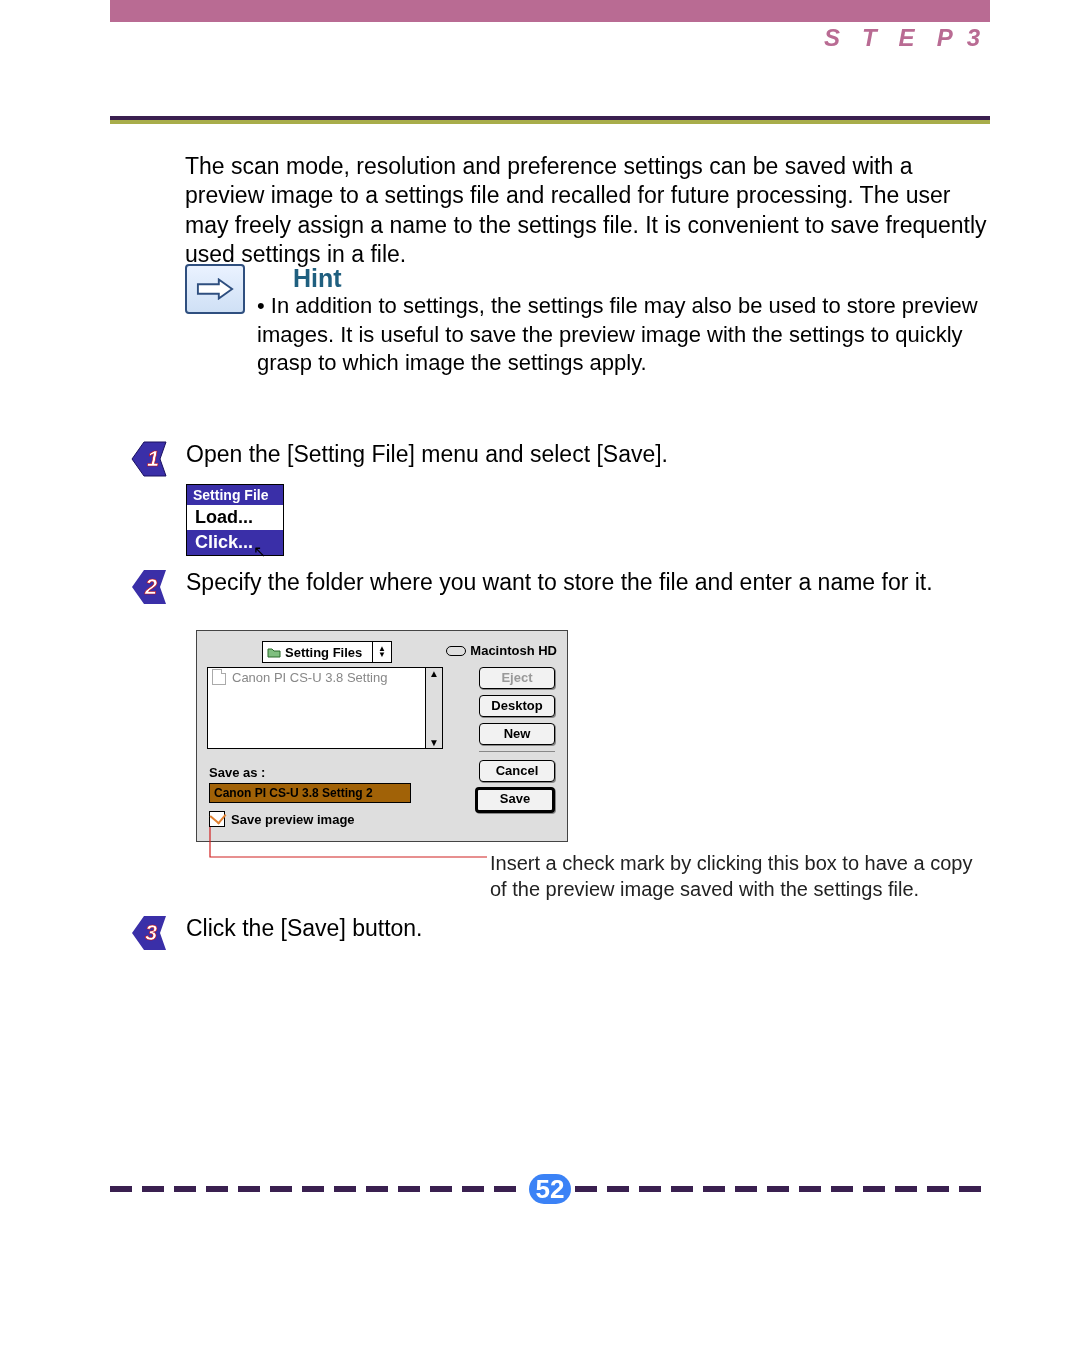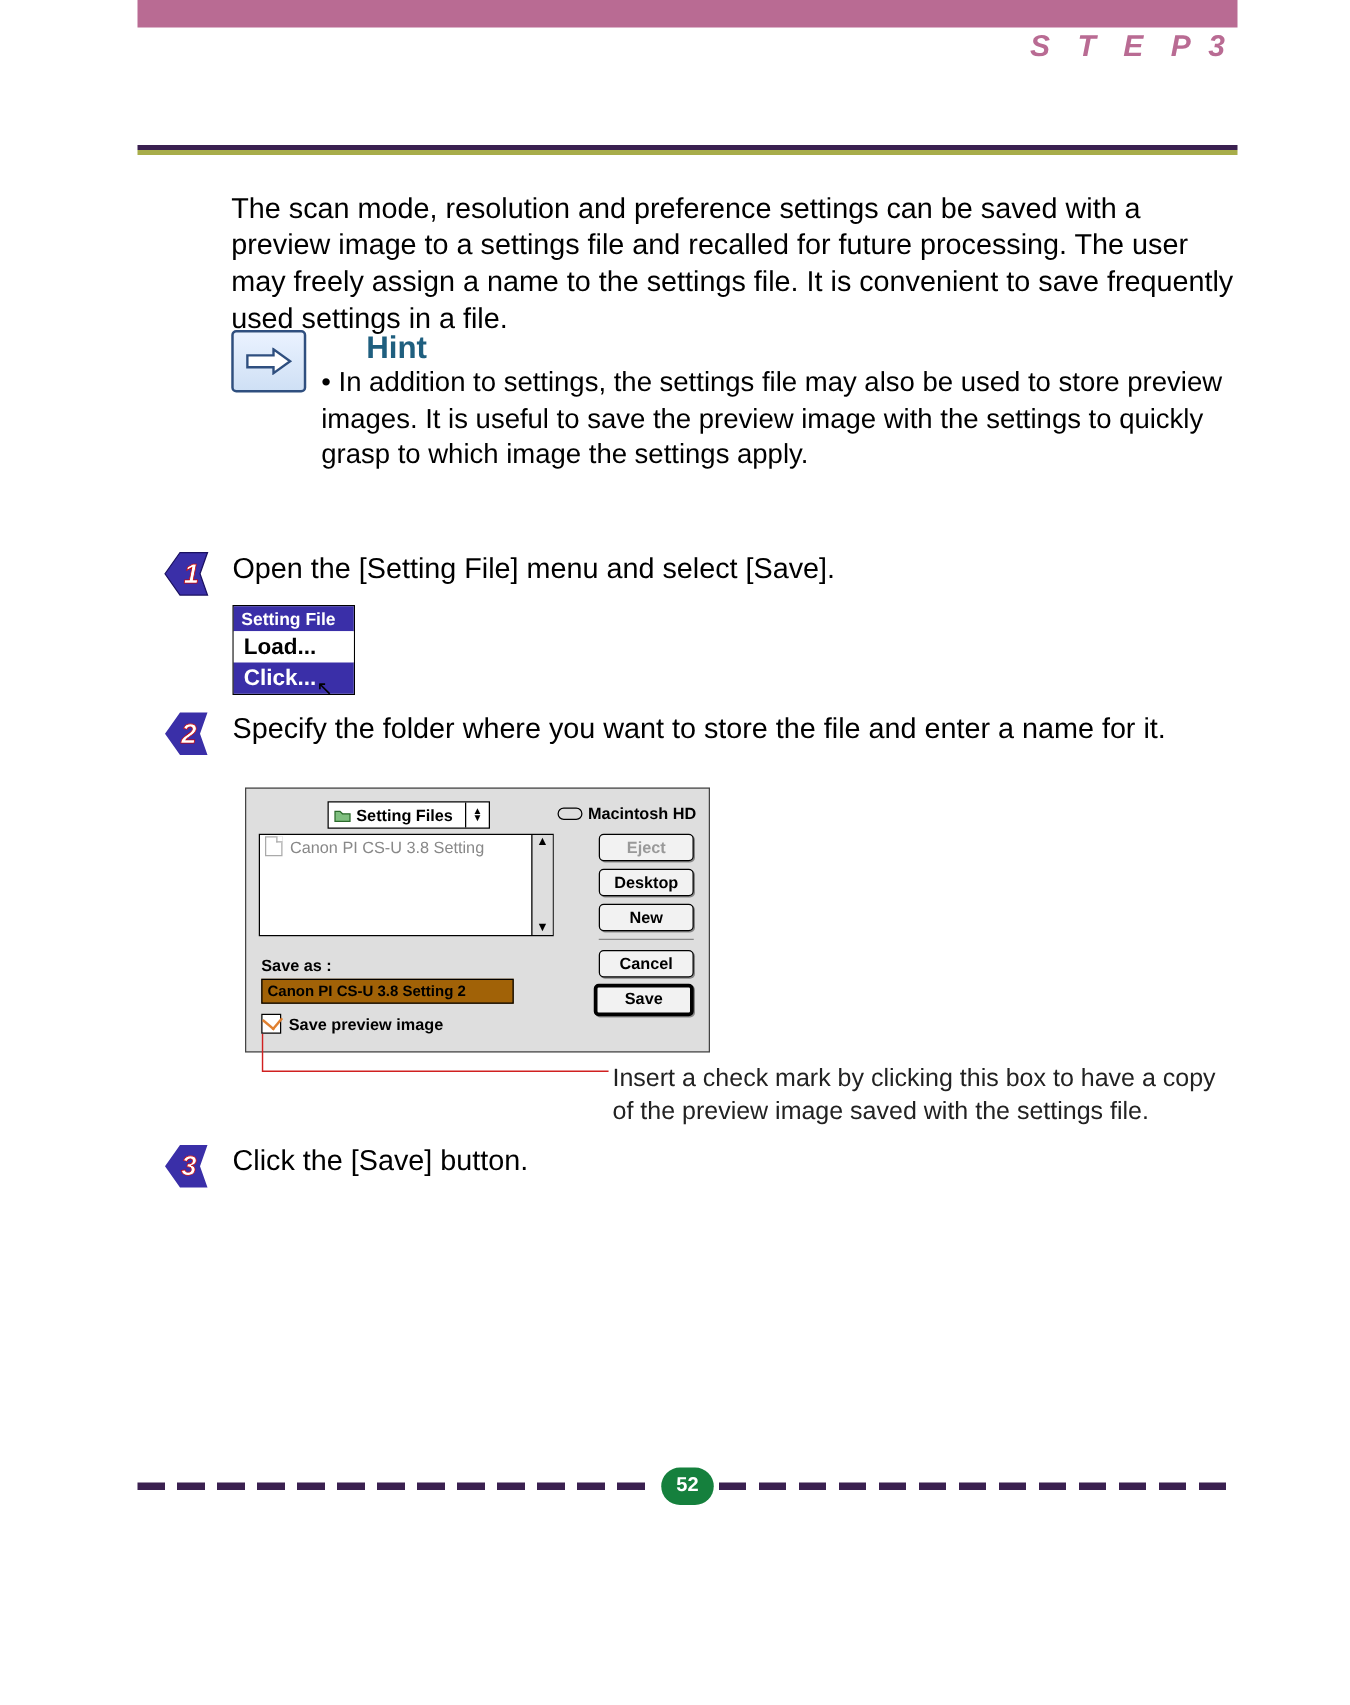--- a/index.html
+++ b/index.html
@@ -55,21 +55,21 @@
   .save-btn{position:absolute;right:12px;top:156px;width:74px;border-width:3px;line-height:18px;height:20px;}
   .chk-row{position:absolute;left:12px;top:180px;display:flex;align-items:center;font-weight:bold;font-size:13px;}
   .chk{width:14px;height:14px;border:1px solid #000;margin-right:6px;position:relative;background:#fff;}
   .chk::after{content:"";position:absolute;left:2px;top:-2px;width:10px;height:10px;border-right:2px solid #e08030;border-bottom:2px solid #e08030;transform:rotate(40deg);}
   .callout-line{position:absolute;left:209px;top:827px;width:278px;height:36px;}
   .callout-line svg{width:100%;height:100%;}
   .callout-text{position:absolute;left:490px;top:850px;right:90px;font-size:20px;line-height:1.3;color:#222;}
   
   .footer{position:absolute;left:110px;right:90px;bottom:160px;height:30px;display:flex;align-items:center;}
   .dashes{flex:1;height:6px;background-image:repeating-linear-gradient(90deg,#3a2050 0 22px,transparent 22px 32px);}
-  .page-num{width:42px;height:30px;border-radius:16px;background:#15803d;color:#fff;font-weight:bold;font-size:16px;display:flex;align-items:center;justify-content:center;margin:0 4px;}
+  .page-num{width:42px;height:30px;border-radius:16px;background:#3b82f6;color:#fff;font-weight:bold;font-size:26px;display:flex;align-items:center;justify-content:center;margin:0 4px;}
 </style>
 </head>
 <body>
 
 <div class="page">
   <div class="top-band"></div>
   <div class="step-label">
     <span>STEP</span><span class="step-num">3</span>
   </div>
 

